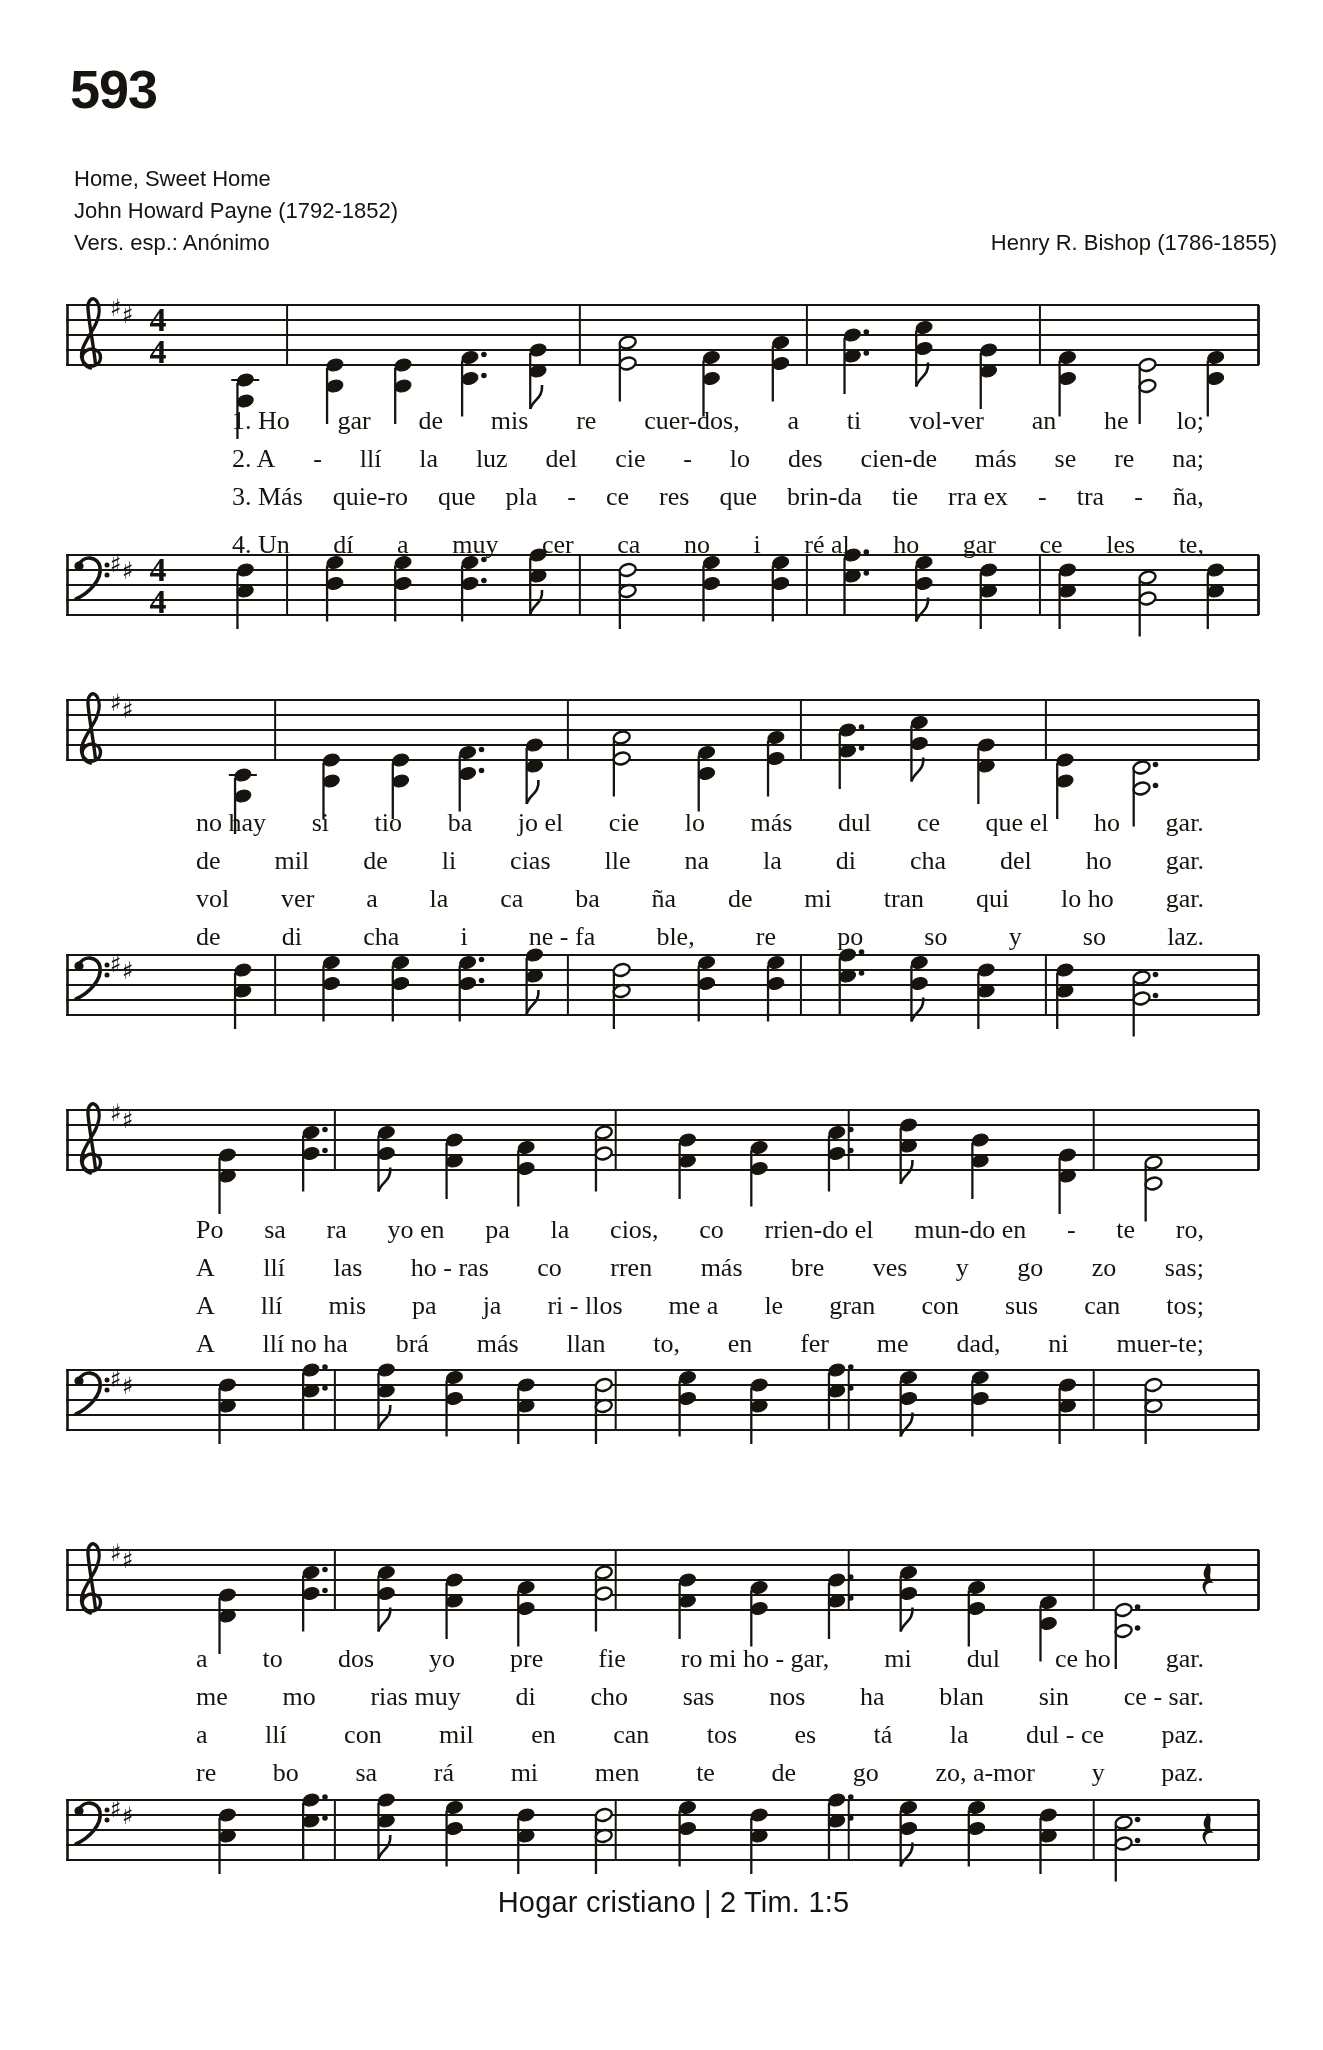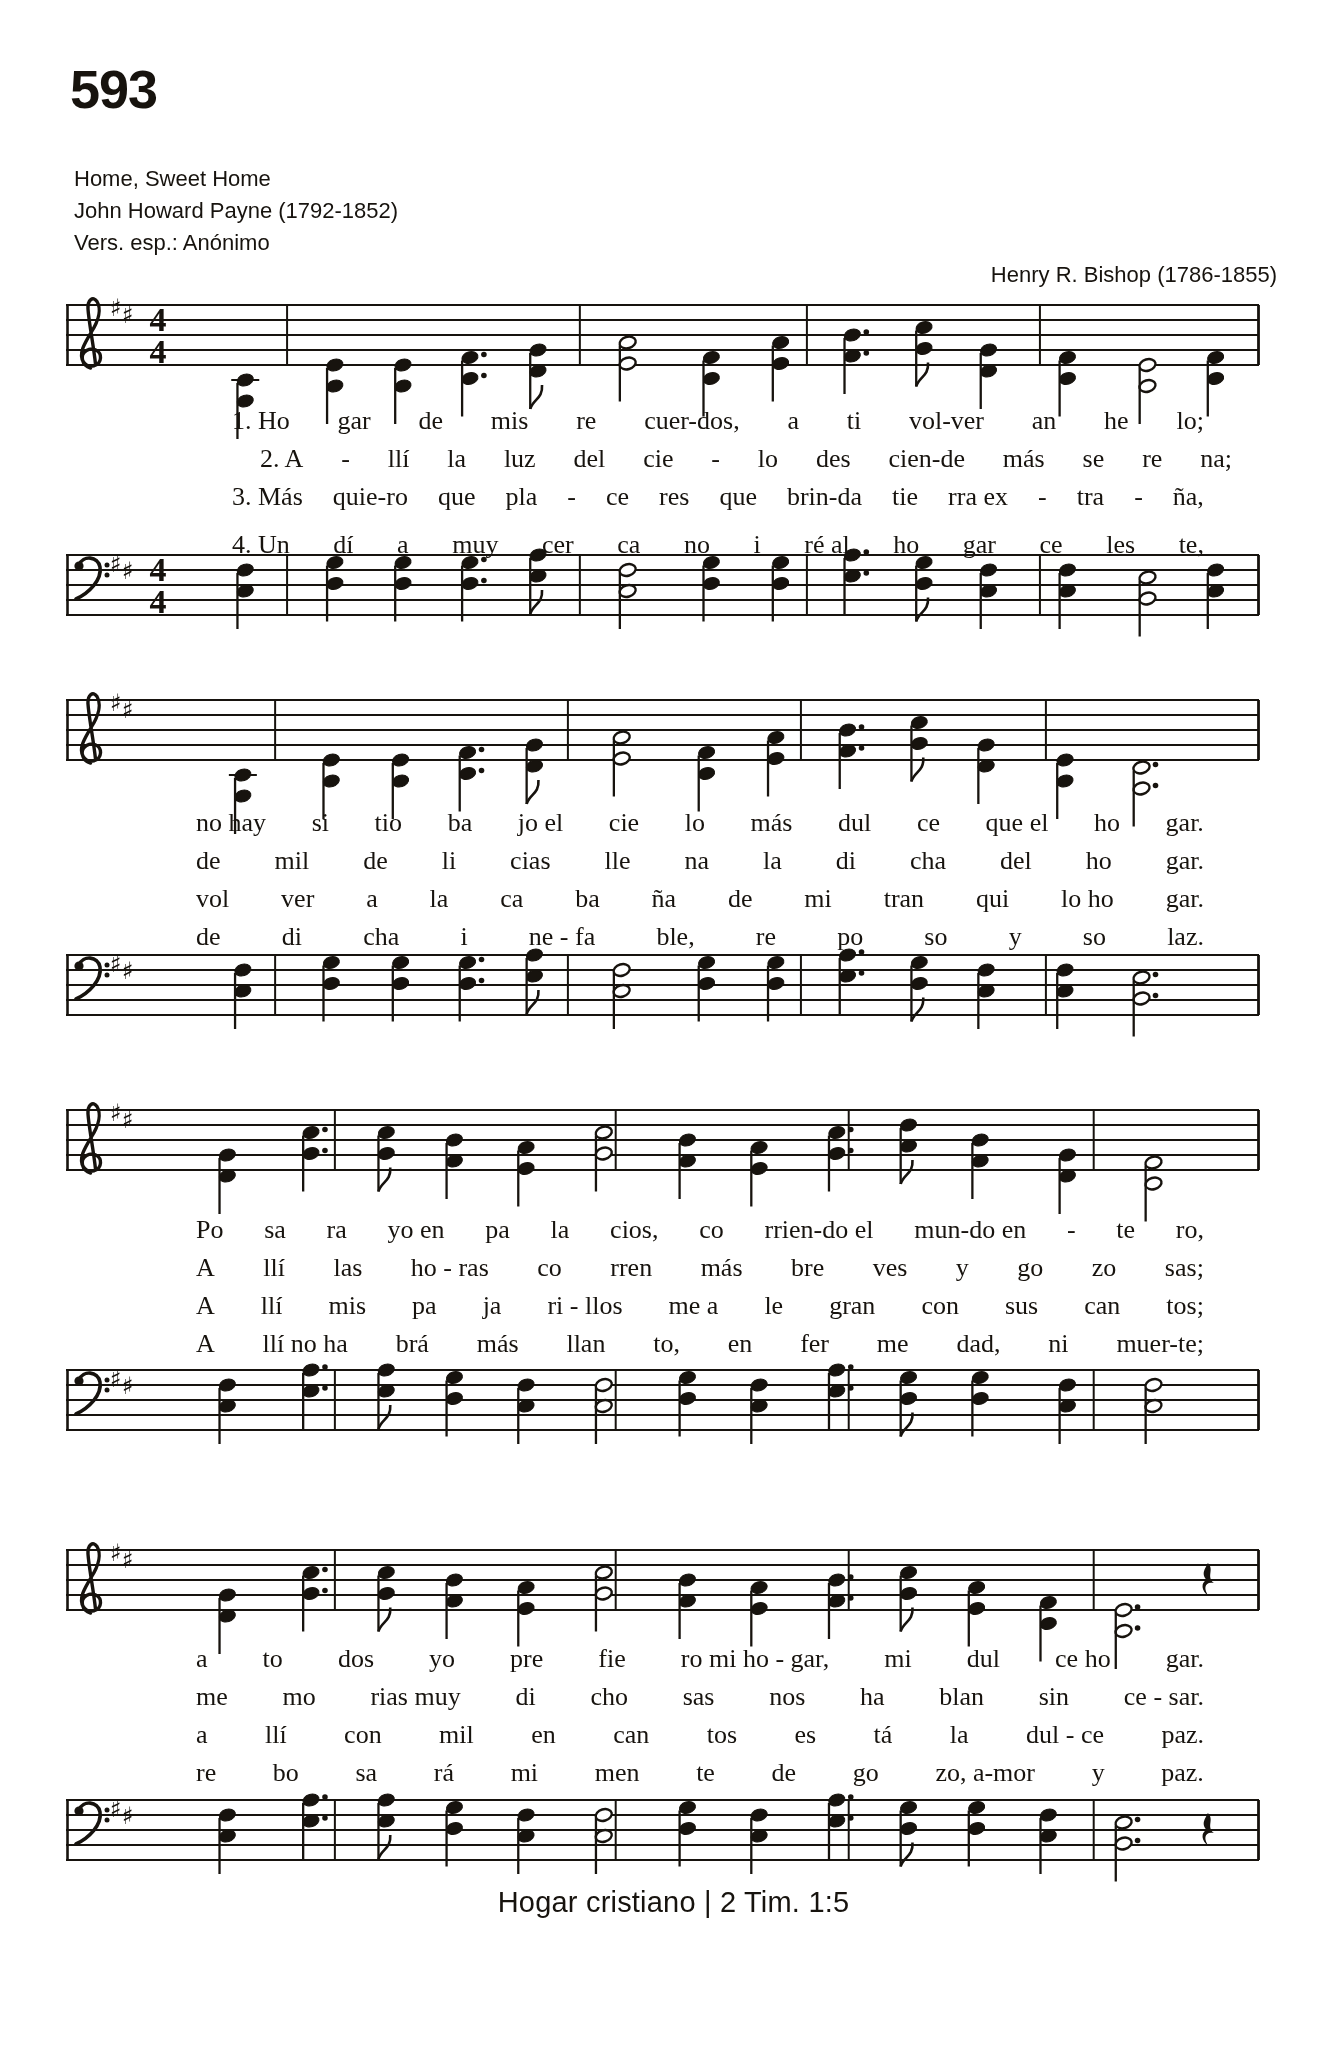--- a/index.html
+++ b/index.html
@@ -14,21 +14,21 @@
     font-size:54px;font-weight:bold;letter-spacing:-1px;
   }
   .title{
     position:absolute;left:300px;top:64px;width:780px;text-align:center;
     font-size:46px;font-weight:bold;letter-spacing:-0.5px;
   }
   .attr{position:absolute;left:74px;font-size:22px;}
   .a1{top:166px;}
   .a2{top:198px;}
   .a3{top:230px;}
-  .a4{position:absolute;left:auto;right:70px;top:230px;font-size:22px;margin-top:32px;}
+  .a4{position:absolute;left:auto;right:70px;top:230px;font-size:22px;}
   .staff-box{position:absolute;left:66px;width:1195px;height:170px;}
   .lyric-row{
     position:absolute;display:flex;justify-content:space-between;
     font-family:"Liberation Serif",serif;font-size:26px;line-height:34px;
     color:#17130e;
   }
   .lyric-row span{white-space:pre;}
   .footer{
     position:absolute;left:0;top:1886px;width:100%;text-align:center;
     font-size:29px;letter-spacing:0.2px;
@@ -151,21 +151,21 @@
           <span>mis</span>
           <span>re</span>
           <span>cuer-dos,</span>
           <span>a</span>
           <span>ti</span>
           <span>vol-ver</span>
           <span>an</span>
           <span>he</span>
           <span>lo;</span>
         </div>
-        <div class="lyric-row" style="left: 232px; width: 972px; top: 442px; margin-left: 28px;">
+        <div class="lyric-row" style="left: 232px; width: 972px; top: 442px;">
           <span>2. A</span>
           <span>-</span>
           <span>llí</span>
           <span>la</span>
           <span>luz</span>
           <span>del</span>
           <span>cie</span>
           <span>-</span>
           <span>lo</span>
           <span>des</span>

